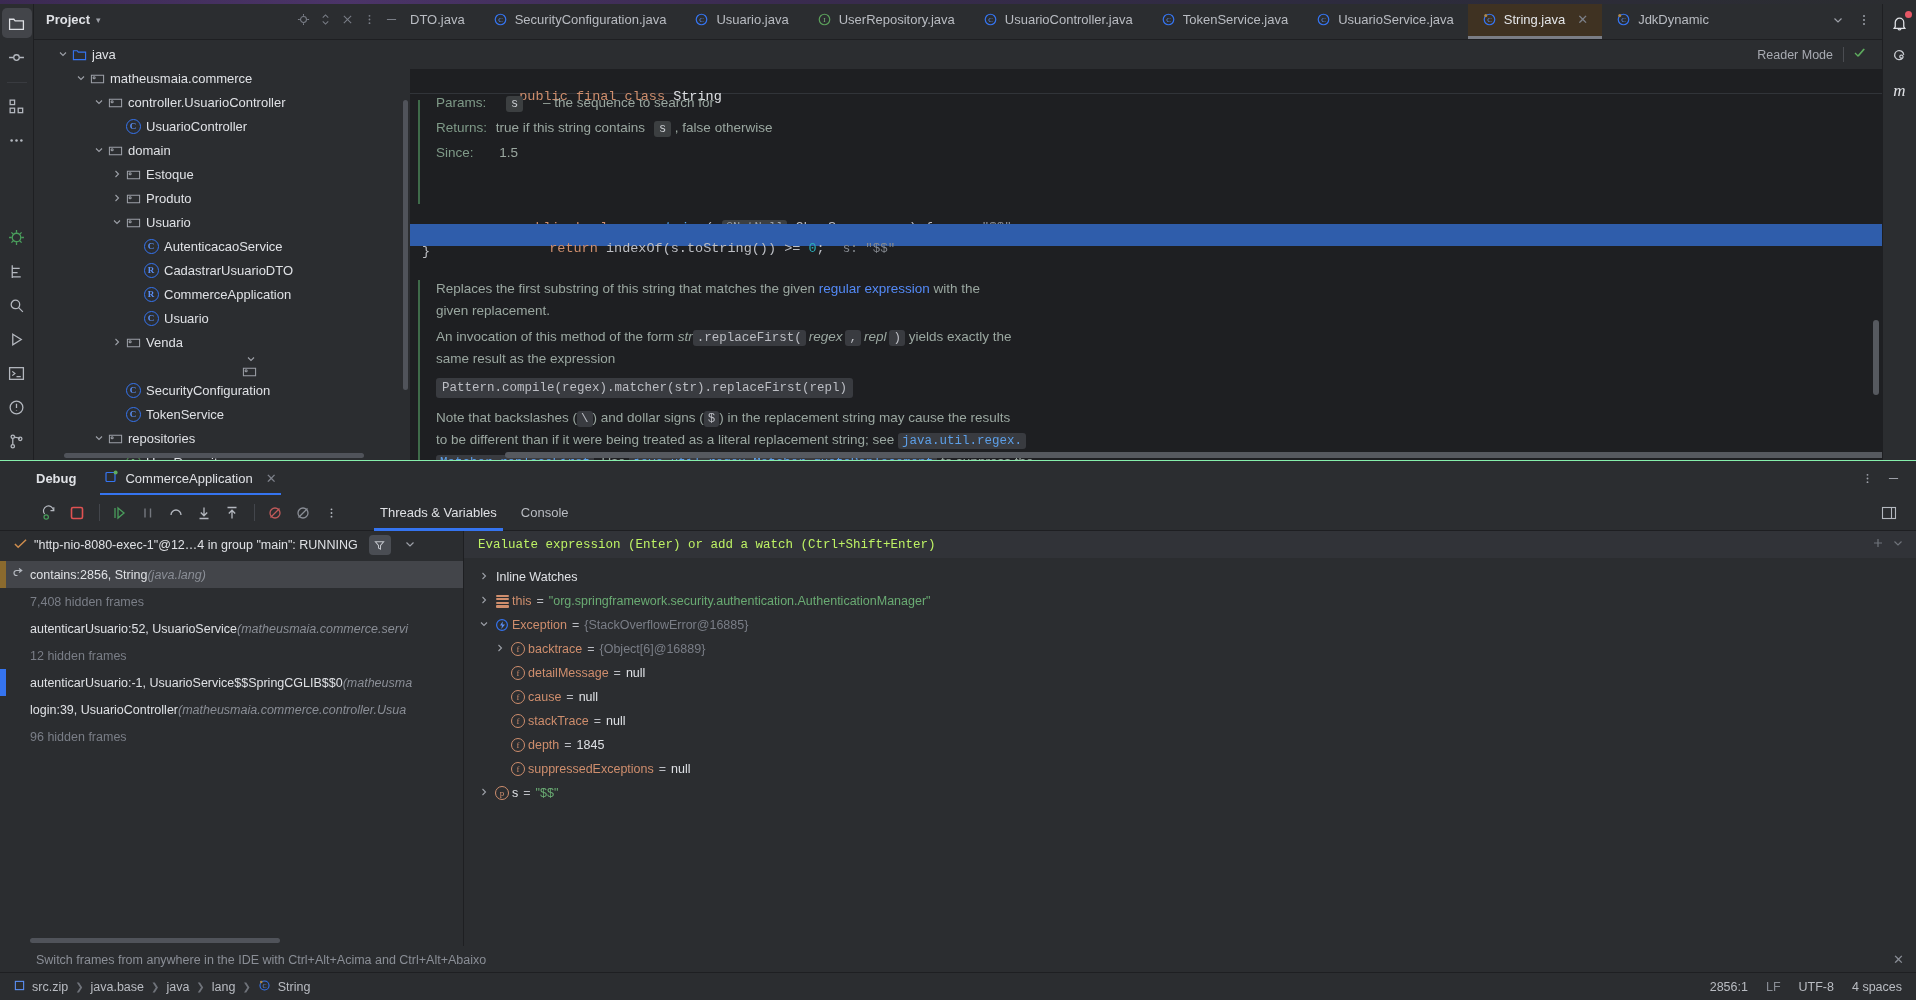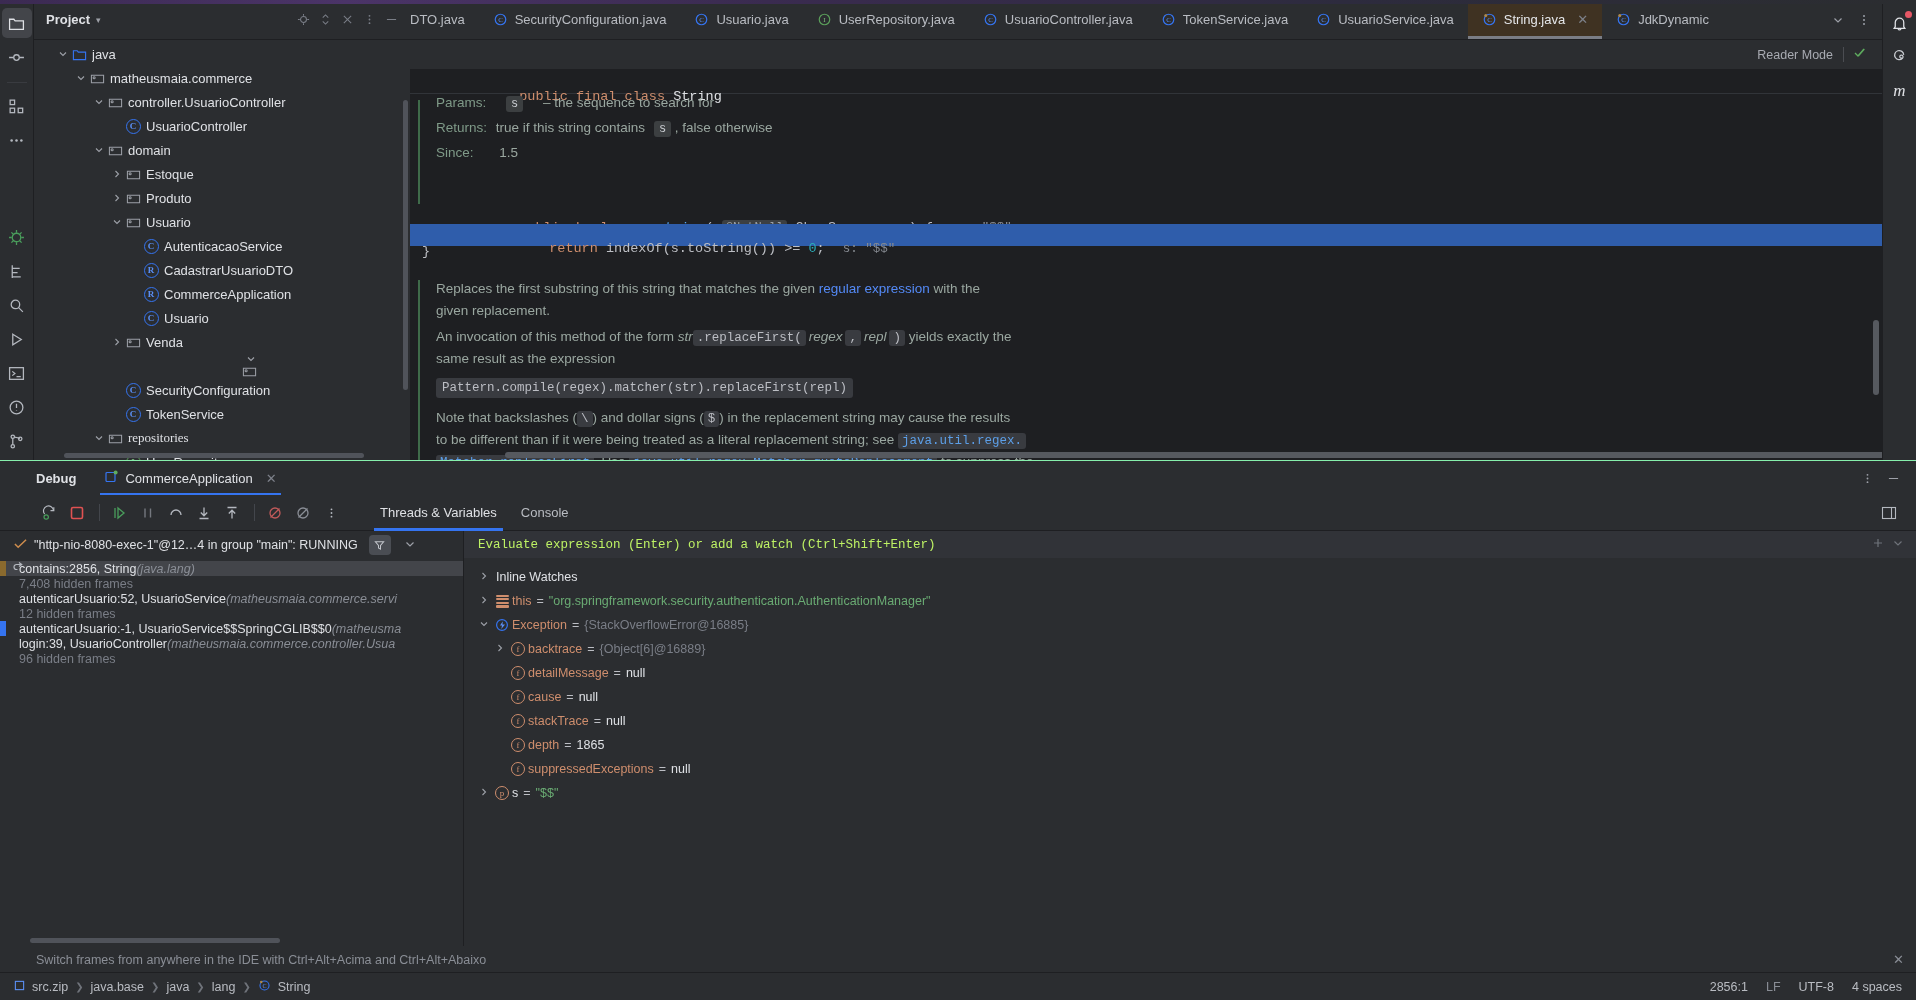--- a/index.html
+++ b/index.html
@@ -260,21 +260,21 @@
   .thread-label { font-size: 12.5px; color: #dfe1e5; white-space: nowrap; overflow: hidden; }
   .filter-btn {
     width: 22px; height: 20px; border-radius: 4px; background: #4a4d53;
     display: flex; align-items: center; justify-content: center; margin-left: 4px;
     color: #c3c6cc; flex: none; cursor: pointer;
   }
   .thread-chev { color: #9da0a8; font-size: 9px; margin-left: 6px; flex: none; cursor: pointer; }
 
   .frames-list { flex: 1 1 auto; position: relative; overflow: hidden; padding-top: 2px; }
   .frame-row {
-    height: 15px; display: flex; align-items: center; padding-left: 19px;
+    height: 27px; display: flex; align-items: center; padding-left: 30px;
     font-size: 12.5px; white-space: nowrap; color: #dfe1e5; cursor: pointer; position: relative;
   }
   .frame-row.selected { background: #43454a; }
   .frame-row.selected::before {
     content: ""; position: absolute; left: 0; top: 0; bottom: 0; width: 6px; background: #8a6a2e;
   }
   .frame-row.marked::before {
     content: ""; position: absolute; left: 0; top: 0; bottom: 0; width: 6px; background: #3574f0;
   }
   .frame-icon { position: absolute; left: 12px; color: #b4b8bf; font-size: 12px; }
@@ -628,21 +628,21 @@
             </span>
             <span class="tlabel">SecurityConfiguration</span>
           </div>
           <div class="tree-row" style="padding-left: 76px;">
             <span class="tw"></span>
             <span class="ticon">
               <span class="badge-c">C</span>
             </span>
             <span class="tlabel">TokenService</span>
           </div>
-          <div class="tree-row" style="padding-left: 58px; font-family: Liberation Serif, serif;">
+          <div class="tree-row" style="padding-left: 58px;">
             <span class="tw">
               <svg width="10" height="10" viewBox="0 0 10 10" fill="none" stroke="#9da0a8" stroke-width="1.1">
                 <path d="M2 3.5L5 6.5 8 3.5"></path>
               </svg>
             </span>
             <span class="ticon">
               <svg width="15" height="15" viewBox="0 0 16 16" fill="none" stroke="#9da0a8" stroke-width="1.1">
                 <path d="M1.5 4.5h13v8h-13z"></path>
                 <circle cx="4.4" cy="7.2" r="1.1"></circle>
               </svg>
@@ -1087,21 +1087,21 @@
               <span class="veq">=</span>
               <span class="vnull">null</span>
             </div>
             <div class="var-row" style="padding-left: 28px;">
               <span class="varw"></span>
               <span class="var-ico">
                 <span class="ico-circle">f</span>
               </span>
               <span class="vname-orange">depth</span>
               <span class="veq">=</span>
-              <span class="vnum">1865</span>
+              <span class="vnum">1845</span>
             </div>
             <div class="var-row" style="padding-left: 28px;">
               <span class="varw"></span>
               <span class="var-ico">
                 <span class="ico-circle">f</span>
               </span>
               <span class="vname-orange">suppressedExceptions</span>
               <span class="veq">=</span>
               <span class="vnull">null</span>
             </div>

